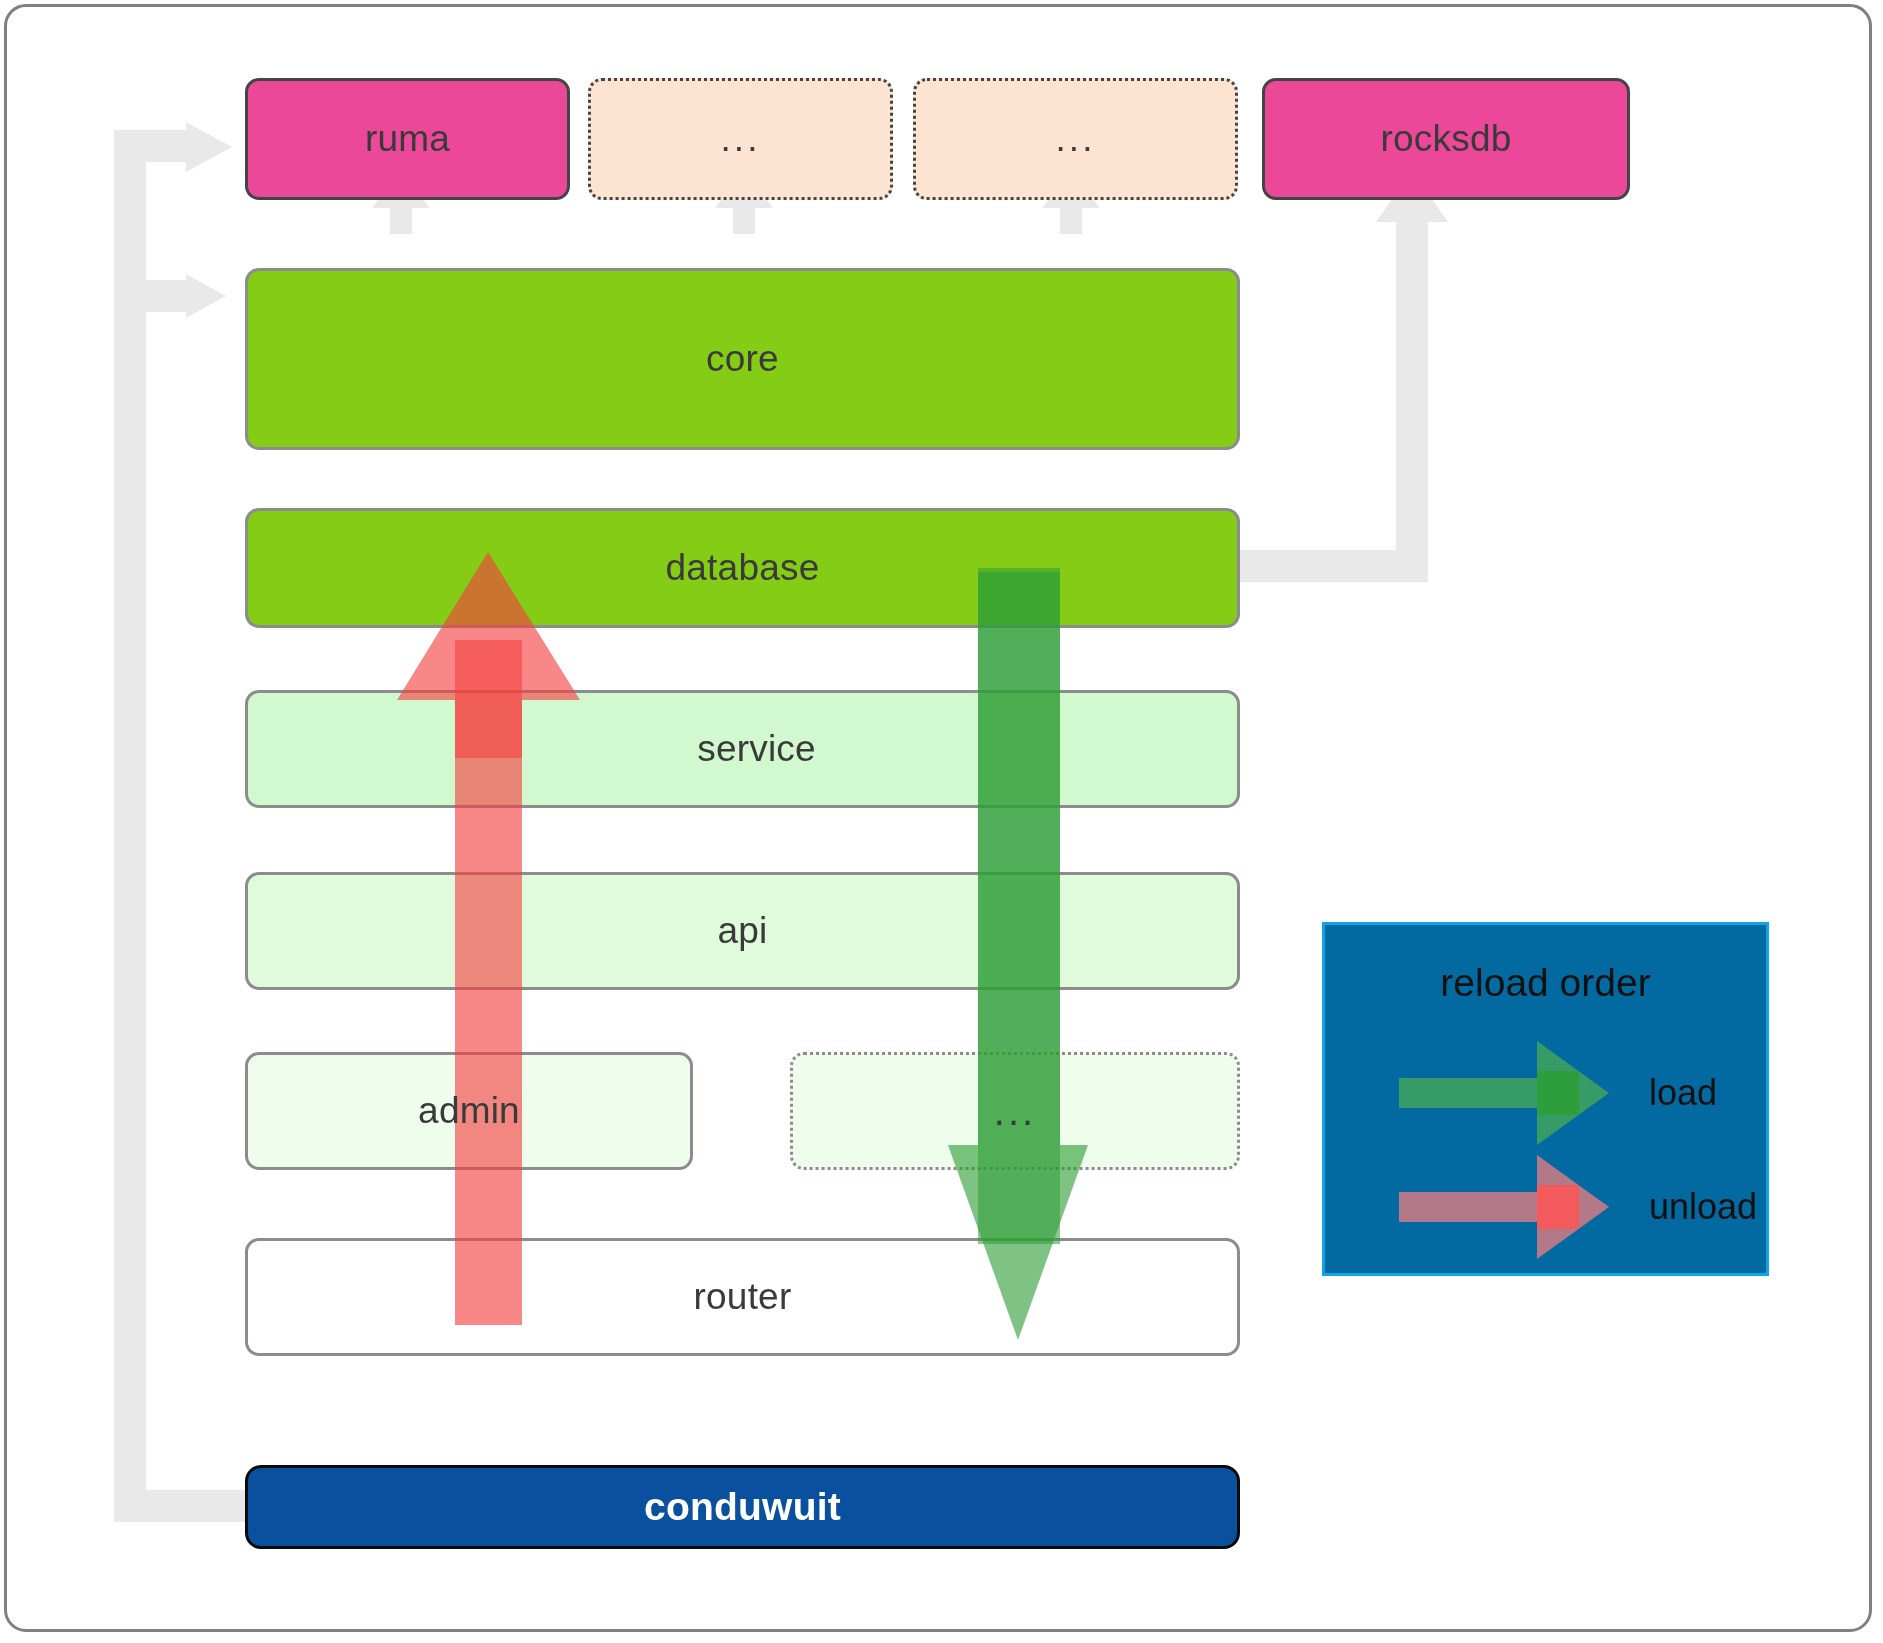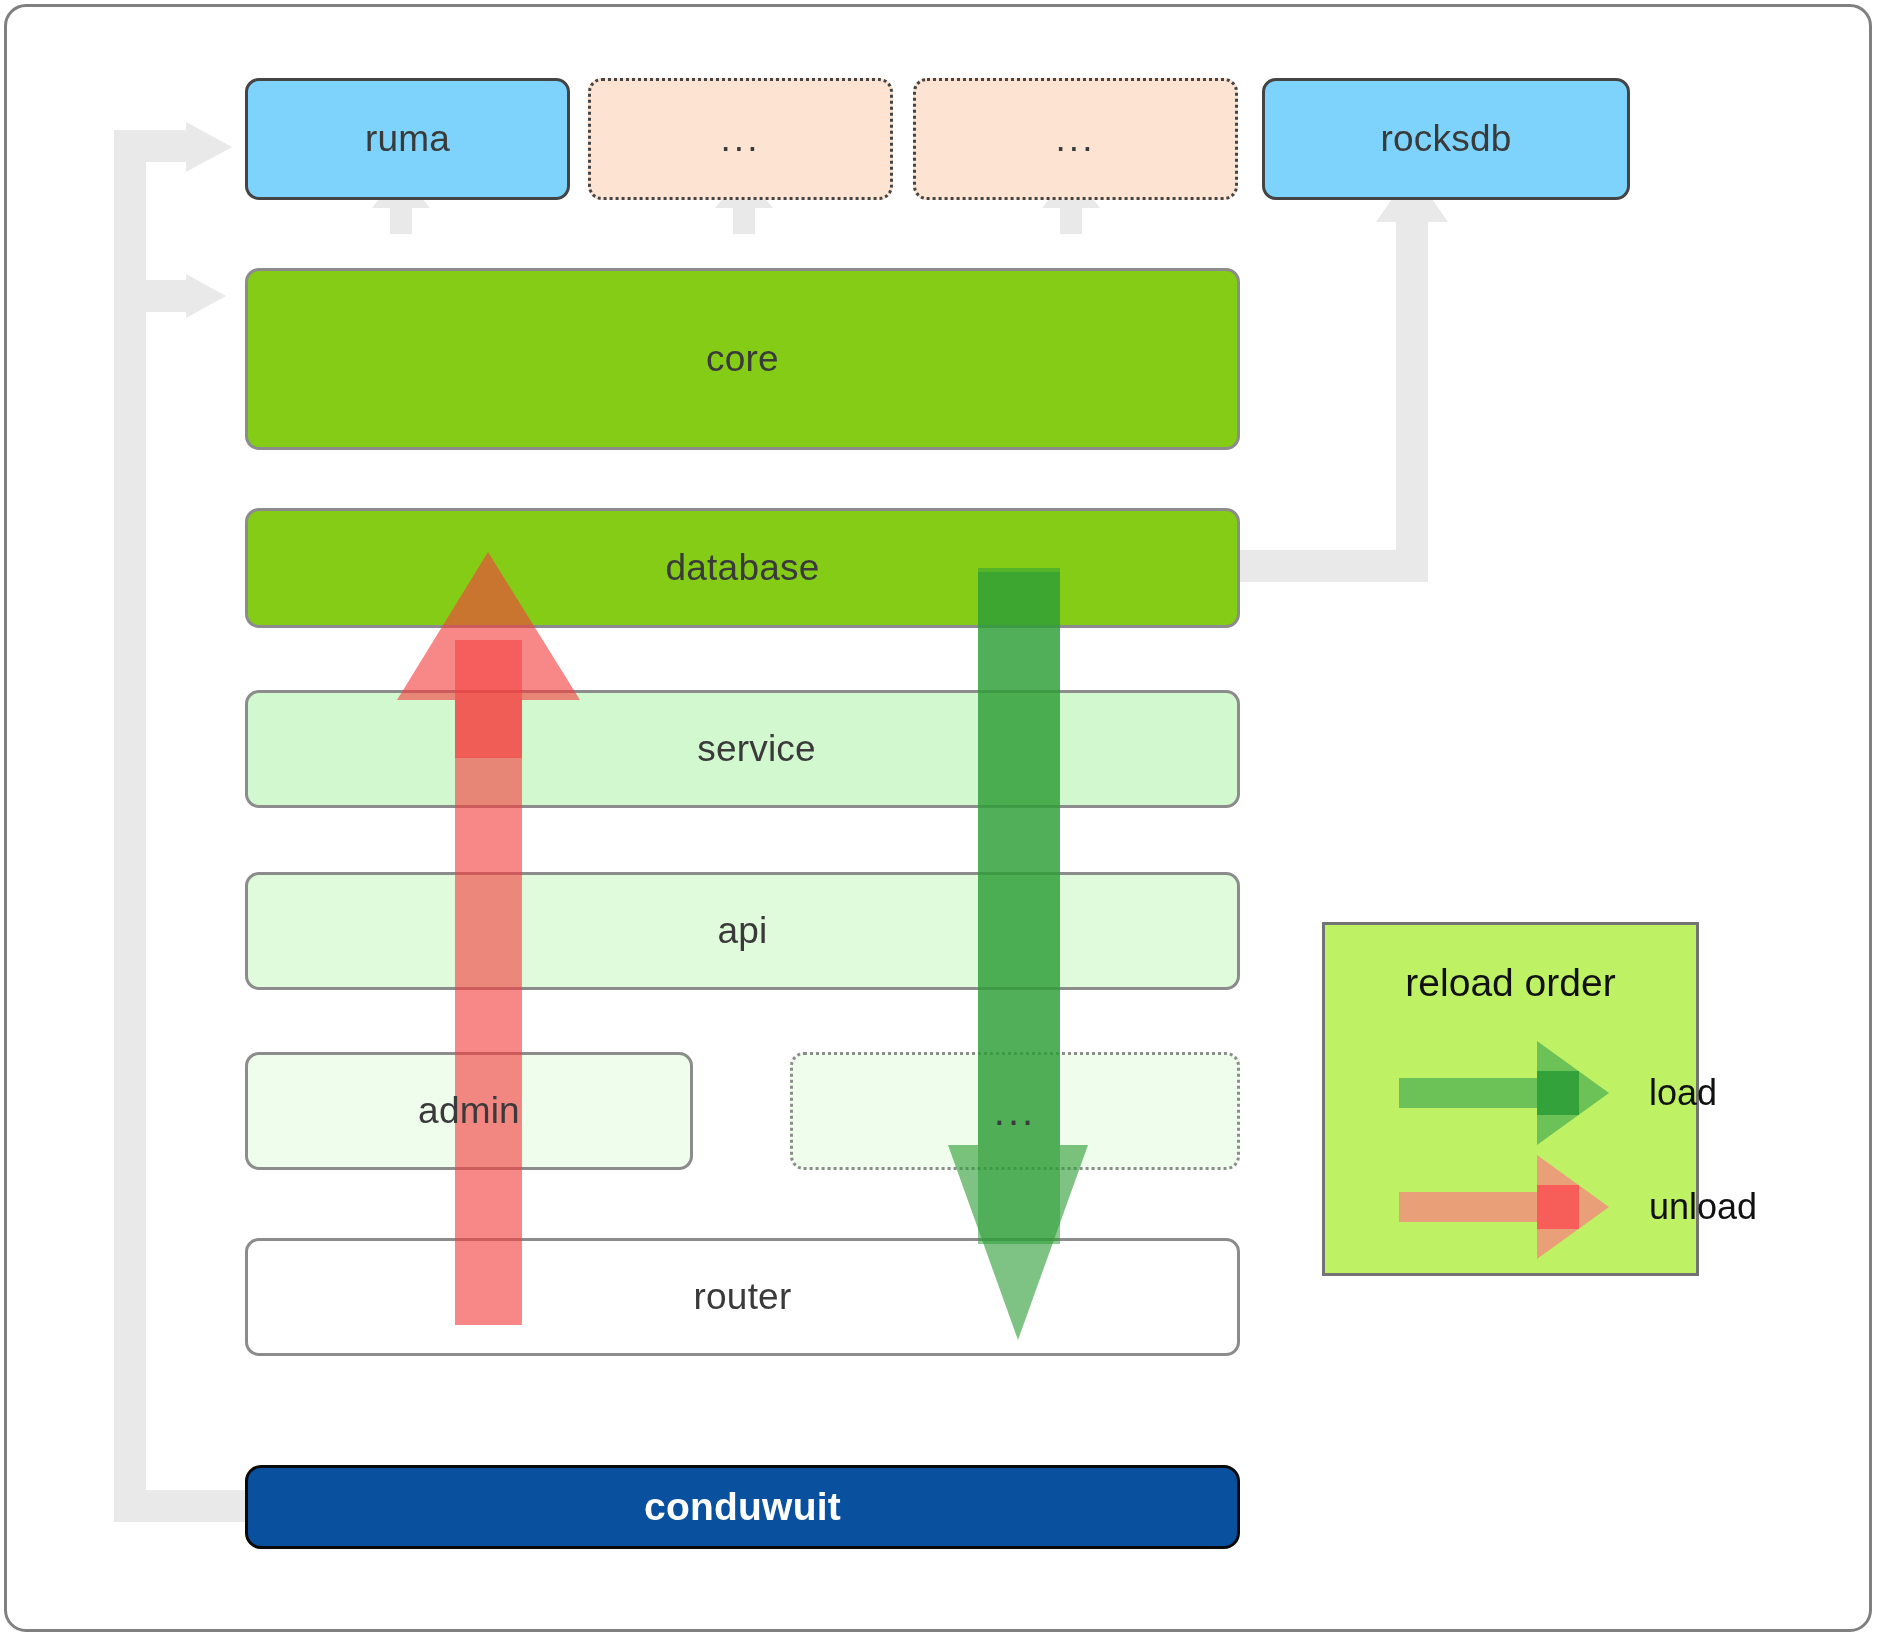--- a/index.html
+++ b/index.html
@@ -36,21 +36,21 @@
     justify-content: center;
     border-radius: 14px;
     font-size: 37px;
     color: #3a3a3a;
     letter-spacing: 0.2px;
   }
   .node .label { position: relative; z-index: 2; }
 
   
   .crate {
-    background: #7dd3fc;
+    background: #ec4899;
     border: 3px solid #444444;
   }
   .crate-dotted {
     background: #fde3d2;
     border: 3px dotted #444444;
   }
   .crate .label, .crate-dotted .label { font-size: 37px; }
 
   
   .dots {
@@ -77,24 +77,24 @@
     color: #ffffff;
     font-weight: bold;
     font-size: 39px;
   }
 
   
   #legend {
     position: absolute;
     left: 1322px;
     top: 922px;
-    width: 377px;
+    width: 447px;
     height: 354px;
-    background: #bef264;
-    border: 3px solid #737373;
+    background: #0369a1;
+    border: 3px solid #0ea5e9;
     box-sizing: border-box;
   }
   #legend-title {
     position: absolute;
     left: 0;
     top: 36px;
     width: 100%;
     text-align: center;
     font-size: 39px;
     color: #111111;

